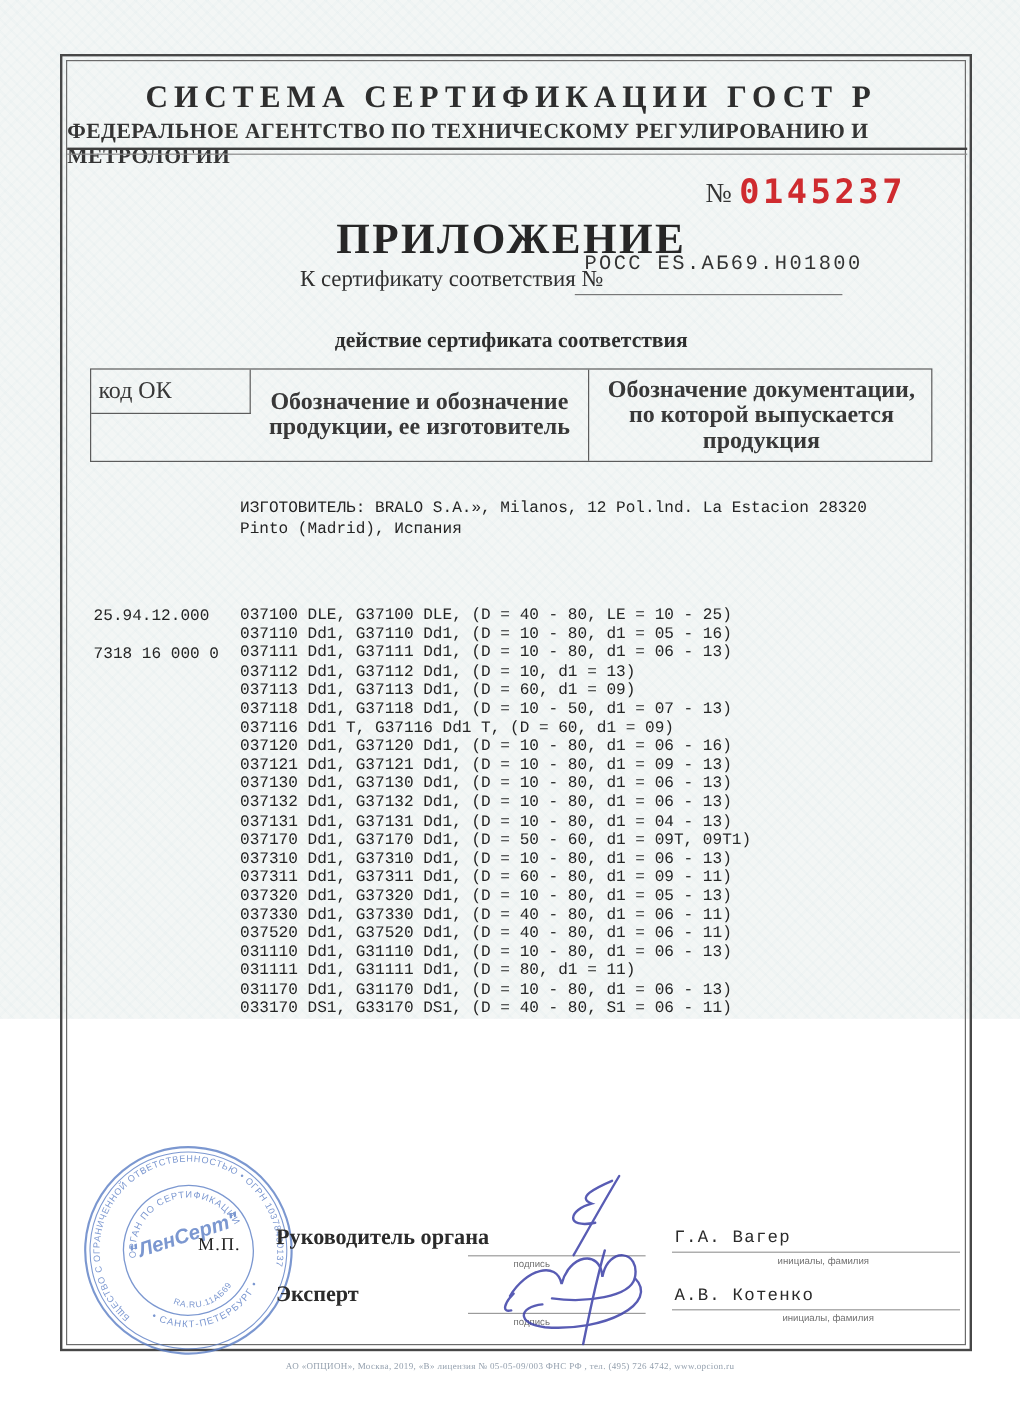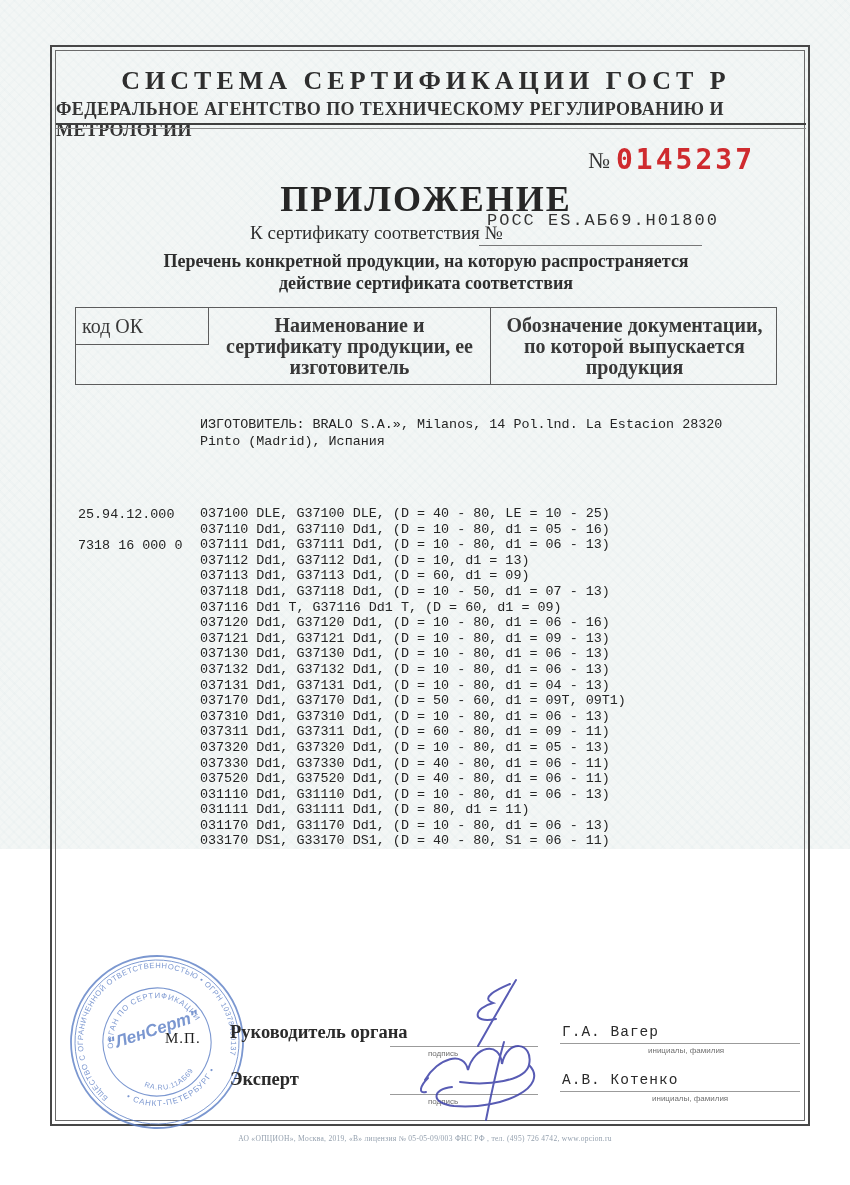--- a/index.html
+++ b/index.html
@@ -85,30 +85,29 @@
 
   <div class="abs num-prefix">№</div>
   <div class="abs num-value" id="num-value" style="color: rgb(207, 43, 47);">0145237</div>
 
   <div class="abs doc-title">ПРИЛОЖЕНИЕ</div>
 
   <div class="abs cert-label">К сертификату соответствия №</div>
   <div class="abs cert-value">РОСС ES.АБ69.Н01800</div>
   <div class="abs cert-underline"></div>
 
-  <div class="abs subtitle1">Перечень конкретной продукции,  на которую распространяется</div>
   <div class="abs subtitle2">действие сертификата соответствия</div>
 
   <div class="abs tbl">
     <div class="cell c1a">код ОК</div>
-    <div class="cell c2">Наименование и сертификату продукции, ее изготовитель</div>
+    <div class="cell c2">Обозначение и обозначение продукции, ее изготовитель</div>
     <div class="cell c3">Обозначение документации, по которой выпускается продукция</div>
   </div>
 
-  <div class="abs mono manufacturer"><span>ИЗГОТОВИТЕЛЬ: BRALO S.A.», Milanos, 14 Pol.lnd. La Estacion 28320</span><br><span>Pinto (Madrid), Испания</span></div>
+  <div class="abs mono manufacturer"><span>ИЗГОТОВИТЕЛЬ: BRALO S.A.», Milanos, 12 Pol.lnd. La Estacion 28320</span><br><span>Pinto (Madrid), Испания</span></div>
 
   <div class="abs mono code-ok">25.94.12.000</div>
   <div class="abs mono code-tn">7318 16 000 0</div>
 
   <div class="abs mono products"><div class="prod-line">037100 DLE, G37100 DLE, (D = 40 - 80, LE = 10 - 25)</div><div class="prod-line">037110 Dd1, G37110 Dd1, (D = 10 - 80, d1 = 05 - 16)</div><div class="prod-line">037111 Dd1, G37111 Dd1, (D = 10 - 80, d1 = 06 - 13)</div><div class="prod-line">037112 Dd1, G37112 Dd1, (D = 10, d1 = 13)</div><div class="prod-line">037113 Dd1, G37113 Dd1, (D = 60, d1 = 09)</div><div class="prod-line">037118 Dd1, G37118 Dd1, (D = 10 - 50, d1 = 07 - 13)</div><div class="prod-line">037116 Dd1 T, G37116 Dd1 T, (D = 60, d1 = 09)</div><div class="prod-line">037120 Dd1, G37120 Dd1, (D = 10 - 80, d1 = 06 - 16)</div><div class="prod-line">037121 Dd1, G37121 Dd1, (D = 10 - 80, d1 = 09 - 13)</div><div class="prod-line">037130 Dd1, G37130 Dd1, (D = 10 - 80, d1 = 06 - 13)</div><div class="prod-line">037132 Dd1, G37132 Dd1, (D = 10 - 80, d1 = 06 - 13)</div><div class="prod-line">037131 Dd1, G37131 Dd1, (D = 10 - 80, d1 = 04 - 13)</div><div class="prod-line">037170 Dd1, G37170 Dd1, (D = 50 - 60, d1 = 09T, 09T1)</div><div class="prod-line">037310 Dd1, G37310 Dd1, (D = 10 - 80, d1 = 06 - 13)</div><div class="prod-line">037311 Dd1, G37311 Dd1, (D = 60 - 80, d1 = 09 - 11)</div><div class="prod-line">037320 Dd1, G37320 Dd1, (D = 10 - 80, d1 = 05 - 13)</div><div class="prod-line">037330 Dd1, G37330 Dd1, (D = 40 - 80, d1 = 06 - 11)</div><div class="prod-line">037520 Dd1, G37520 Dd1, (D = 40 - 80, d1 = 06 - 11)</div><div class="prod-line">031110 Dd1, G31110 Dd1, (D = 10 - 80, d1 = 06 - 13)</div><div class="prod-line">031111 Dd1, G31111 Dd1, (D = 80, d1 = 11)</div><div class="prod-line">031170 Dd1, G31170 Dd1, (D = 10 - 80, d1 = 06 - 13)</div><div class="prod-line">033170 DS1, G33170 DS1, (D = 40 - 80, S1 = 06 - 11)</div></div>
 
   <div class="abs stamp-box">
     <svg width="190" height="180" viewBox="0 0 190 180">
       <g transform="rotate(-18 95 92)" stroke="#5b7ec5" fill="none" opacity="0.8">
         <circle cx="95" cy="92" r="86" stroke-width="1.8"></circle>

